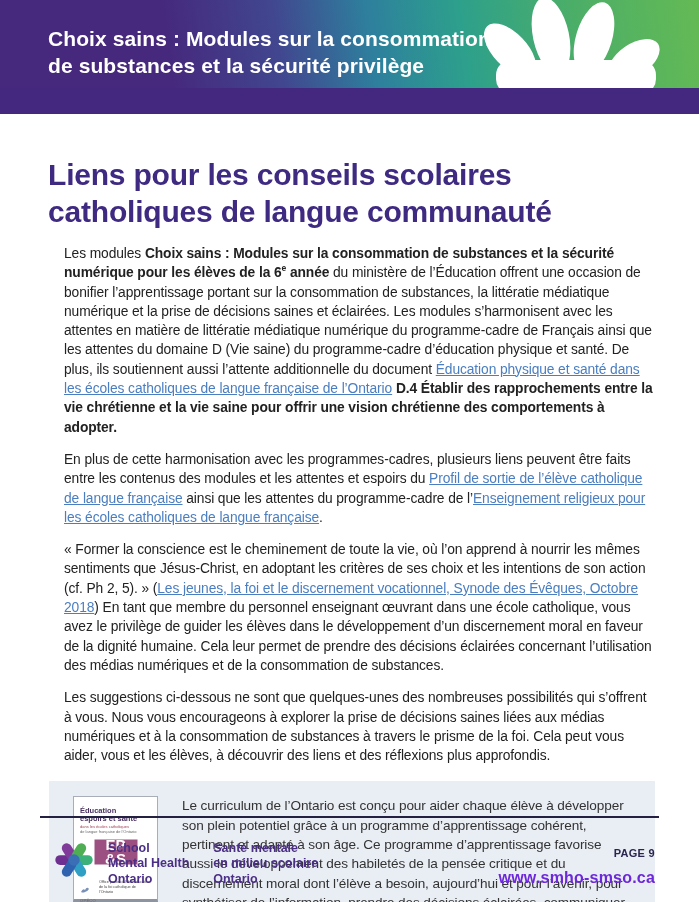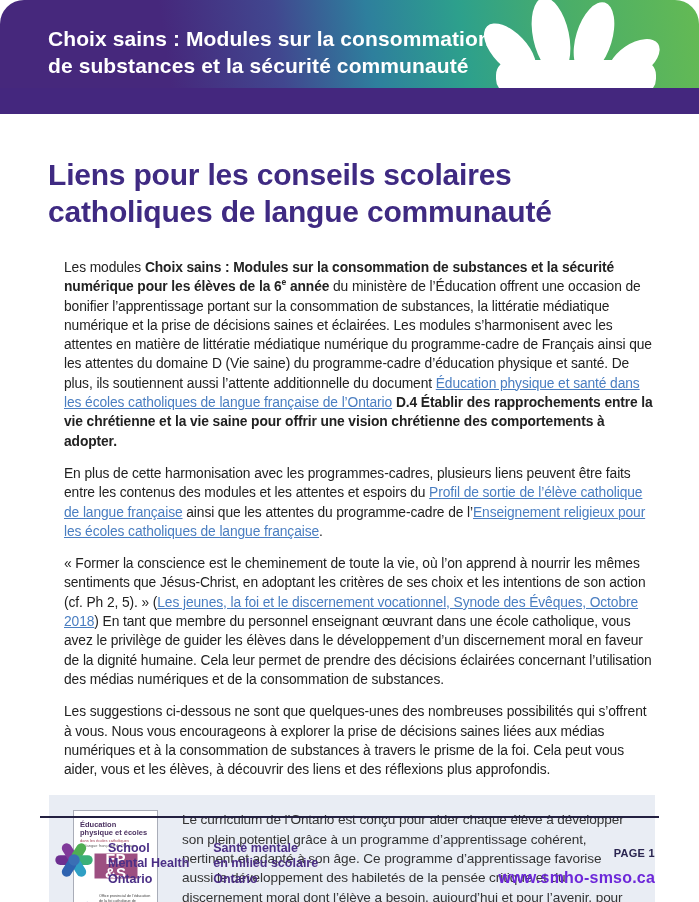--- a/index.html
+++ b/index.html
@@ -1,31 +1,31 @@
 <!DOCTYPE html>
 <html><head>
 <meta charset="utf-8">
 <style>
   * { margin:0; padding:0; box-sizing:border-box; }
   html,body { background:#ffffff; }
   body { font-family:"Liberation Sans", sans-serif; }
-  .page { position:relative; width:699px; height:902px; background:#fff; overflow:hidden;border-radius:24px; }
+  .page { position:relative; width:699px; height:902px; background:#fff; overflow:hidden; }
 
   
   .band { position:relative; height:88px;
     background:linear-gradient(82deg,#46287c 0%,#46287c 24%,#41478f 40%,#2e7f9d 53%,#2da08c 66%,#4bae68 82%,#64ba54 100%);
     overflow:hidden; }
   .band-title { position:absolute; left:48px; top:25px; color:#fff; font-weight:bold;
     font-size:21px; line-height:27px; letter-spacing:.1px; }
   .crown { position:absolute; right:26px; bottom:-2px; }
   .strip { height:26px; background:#44277e; }
 
   
   main { padding:0 44px 0 48px; }
-  h1.title { margin-top:42px; margin-bottom:28px; color:#3f2a82; font-weight:bold;
+  h1.title { margin-top:42px; margin-bottom:14px; color:#3f2a82; font-weight:bold;
     font-size:30px; line-height:37px; letter-spacing:-.2px; }
   p.body { font-size:13.8px; line-height:19.3px; color:#222; letter-spacing:-.1px; margin-bottom:13px;margin-left:16px; }
   p.body .b { font-weight:bold; }
   p.body a.link, .rich a.link { color:#4a7ec1; text-decoration:underline; cursor:pointer; }
   sup { font-size:.62em; vertical-align:super; line-height:0; }
 
   
   .callout { margin-top:16px; margin-left:1px; width:606px; background:#e9edf4;
     padding:15px 20px 16px 24px; display:flex; gap:24px; }
   .cover { flex:0 0 85px; width:85px; height:106px; background:#fff;
@@ -60,21 +60,21 @@
 </style>
 </head>
 <body>
 
 <div class="page">
 
   <header>
     <div class="band">
       <div class="band-title">
         <span>Choix sains : Modules sur la consommation</span><br>
-        <span>de substances et la sécurité communauté</span>
+        <span>de substances et la sécurité privilège</span>
       </div>
       <svg class="crown" width="215" height="90" viewBox="0 0 215 90" aria-hidden="true">
         <g fill="#ffffff">
           <ellipse cx="52" cy="50" rx="17" ry="33" transform="rotate(-44 52 50)"></ellipse>
           <ellipse cx="93" cy="36" rx="18" ry="39" transform="rotate(-12 93 36)"></ellipse>
           <ellipse cx="136" cy="38" rx="18" ry="37" transform="rotate(17 136 38)"></ellipse>
           <ellipse cx="176" cy="60" rx="16" ry="29" transform="rotate(56 176 60)"></ellipse>
           <rect x="38" y="60" width="160" height="34" rx="15"></rect>
         </g>
       </svg>
@@ -91,21 +91,21 @@
     <p class="body rich"><span>Les modules </span><span class="b">Choix sains : Modules sur la consommation de substances et la sécurité numérique pour les élèves de la 6</span><span class="b"><sup>e</sup></span><span class="b"> année</span><span> du ministère de l’Éducation offrent une occasion de bonifier l’apprentissage portant sur la consommation de substances, la littératie médiatique numérique et la prise de décisions saines et éclairées. Les modules s’harmonisent avec les attentes en matière de littératie médiatique numérique du programme-cadre de Français ainsi que les attentes du domaine D (Vie saine) du programme-cadre d’éducation physique et santé. De plus, ils soutiennent aussi l’attente additionnelle du document </span><a class="link" href="#">Éducation physique et santé dans les écoles catholiques de langue française de l’Ontario</a><span> </span><span class="b">D.4 Établir des rapprochements entre la vie chrétienne et la vie saine pour offrir une vision chrétienne des comportements à adopter.</span></p>
     <p class="body rich"><span>En plus de cette harmonisation avec les programmes-cadres, plusieurs liens peuvent être faits entre les contenus des modules et les attentes et espoirs du </span><a class="link" href="#">Profil de sortie de l’élève catholique de langue française</a><span> ainsi que les attentes du programme-cadre de l’</span><a class="link" href="#">Enseignement religieux pour les écoles catholiques de langue française</a><span>.</span></p>
     <p class="body rich"><span>« Former la conscience est le cheminement de toute la vie, où l’on apprend à nourrir les mêmes sentiments que Jésus-Christ, en adoptant les critères de ses choix et les intentions de son action (cf. Ph 2, 5). » (</span><a class="link" href="#">Les jeunes, la foi et le discernement vocationnel, Synode des Évêques, Octobre 2018</a><span>) En tant que membre du personnel enseignant œuvrant dans une école catholique, vous avez le privilège de guider les élèves dans le développement d’un discernement moral en faveur de la dignité humaine. Cela leur permet de prendre des décisions éclairées concernant l’utilisation des médias numériques et de la consommation de substances.</span></p>
     <p class="body rich"><span>Les suggestions ci-dessous ne sont que quelques-unes des nombreuses possibilités qui s’offrent à vous. Nous vous encourageons à explorer la prise de décisions saines liées aux médias numériques et à la consommation de substances à travers le prisme de la foi. Cela peut vous aider, vous et les élèves, à découvrir des liens et des réflexions plus approfondis.</span></p>
 
     <aside class="callout">
       <div class="cover">
         <div class="cover-microline"></div>
         <div class="cover-title">
           <span>Éducation</span><br>
-          <span>physique et écoles</span>
+          <span>espoirs et santé</span>
         </div>
         <div class="cover-sub1">dans les écoles catholiques</div>
         <div class="cover-sub2">de langue française de l’Ontario</div>
         <div class="cover-logo">
           <span>ÉP</span>
           <span>&amp;S</span>
         </div>
         <div class="cover-footer">
           <div class="cover-bird">
             <svg width="10" height="8" viewBox="0 0 10 8">
@@ -141,19 +141,19 @@
         <span>School</span><br>
         <span>Mental Health</span><br>
         <span>Ontario</span>
       </div>
       <div class="logo-col fr">
         <span>Santé mentale</span><br>
         <span>en milieu scolaire</span><br>
         <span>Ontario</span>
       </div>
       <div class="footer-right">
-        <div class="page-label">PAGE 1</div>
+        <div class="page-label">PAGE 9</div>
         <a class="website" href="#">www.smho-smso.ca</a>
       </div>
     </div>
   </footer>
 
 </div>
 
 </body></html>

